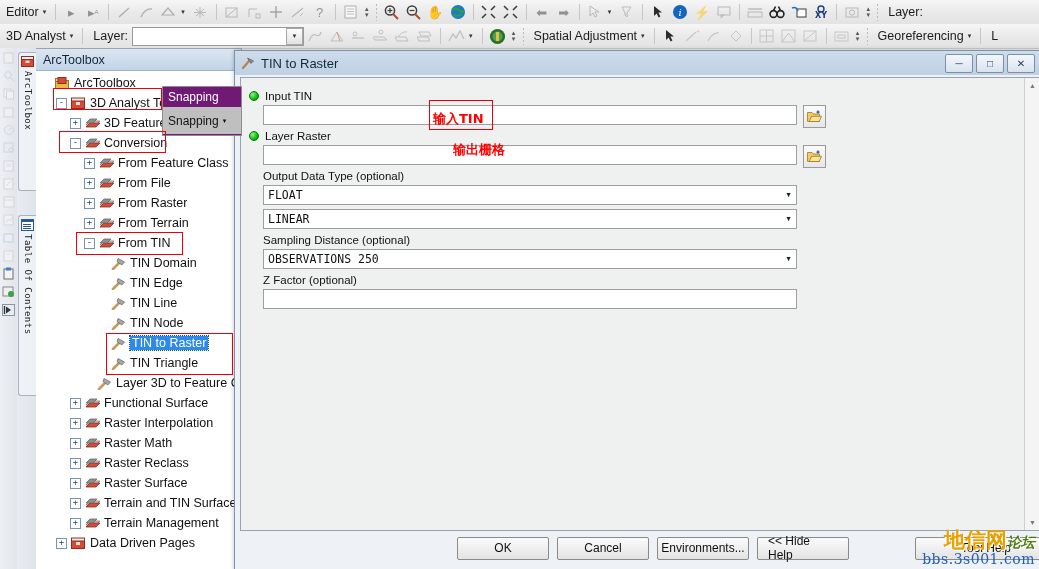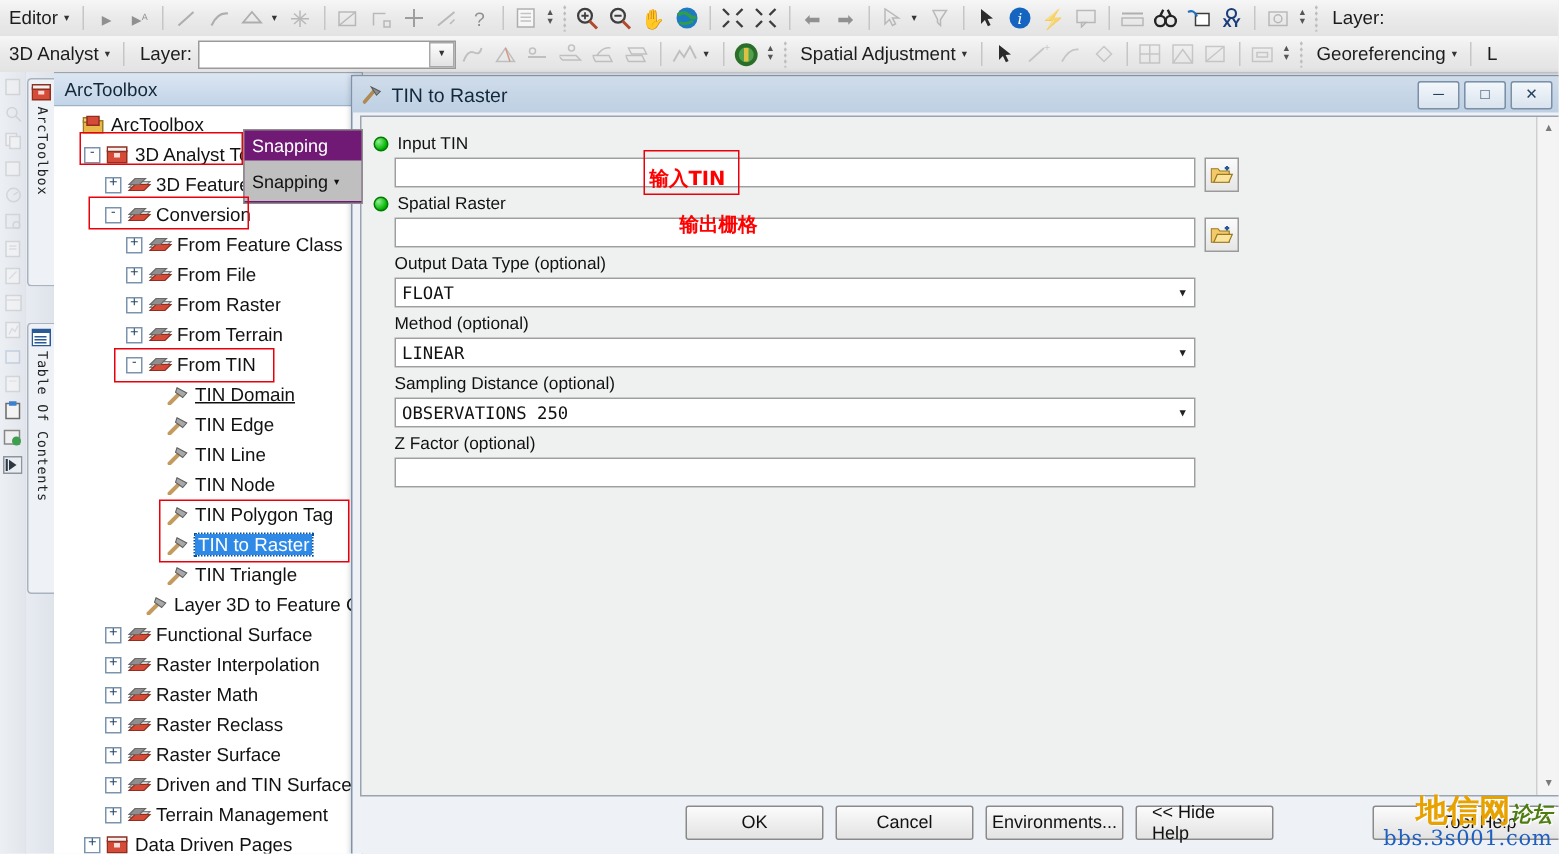--- a/index.html
+++ b/index.html
@@ -739,21 +739,21 @@
           <span class="tog">-</span>
           <span class="ticonbox">
             <svg width="16" height="12" viewBox="0 0 16 12">
               <path d="M1 8 L5 4 L15 4 L11 8 Z" fill="#cfcfcf" stroke="#7d7d7d" stroke-width=".8"></path>
               <path d="M1 10 L5 6 L15 6 L11 10 Z" fill="#d64b38" stroke="#8e2f20" stroke-width=".8"></path>
               <path d="M1 6 L5 2 L12 2 L8 6 Z" fill="#8f8f8f" stroke="#6a6a6a" stroke-width=".8"></path>
             </svg>
           </span>
           <span class="tlabel">From TIN</span>
         </div>
-        <div class="tnode" style="padding-left: 62px; text-decoration: underline;">
+        <div class="tnode" style="padding-left: 62px;">
           <span class="tog blank"></span>
           <span class="ticonbox">
             <svg width="16" height="13" viewBox="0 0 16 13">
               <path d="M2 12 L9 5" stroke="#c49a5e" stroke-width="2.6" stroke-linecap="round"></path>
               <path d="M7 1.5 L13.5 5 L10.8 8 L6 4.5 Z" fill="#a8a8a8" stroke="#5f5f5f" stroke-width=".7"></path>
             </svg>
           </span>
           <span class="tlabel">TIN Domain</span>
         </div>
         <div class="tnode" style="padding-left: 62px; text-align: right;">
@@ -779,58 +779,48 @@
         <div class="tnode" style="padding-left: 62px;">
           <span class="tog blank"></span>
           <span class="ticonbox">
             <svg width="16" height="13" viewBox="0 0 16 13">
               <path d="M2 12 L9 5" stroke="#c49a5e" stroke-width="2.6" stroke-linecap="round"></path>
               <path d="M7 1.5 L13.5 5 L10.8 8 L6 4.5 Z" fill="#a8a8a8" stroke="#5f5f5f" stroke-width=".7"></path>
             </svg>
           </span>
           <span class="tlabel">TIN Node</span>
         </div>
-        <div class="tnode" style="padding-left: 62px;">
+        <div class="tnode sel" style="padding-left: 62px;">
           <span class="tog blank"></span>
           <span class="ticonbox">
             <svg width="16" height="13" viewBox="0 0 16 13">
               <path d="M2 12 L9 5" stroke="#c49a5e" stroke-width="2.6" stroke-linecap="round"></path>
               <path d="M7 1.5 L13.5 5 L10.8 8 L6 4.5 Z" fill="#a8a8a8" stroke="#5f5f5f" stroke-width=".7"></path>
             </svg>
           </span>
-          <span class="tlabel">TIN Polygon Tag</span>
-        </div>
-        <div class="tnode sel" style="padding-left: 62px;">
+          <span class="tlabel">TIN to Raster</span>
+        </div>
+        <div class="tnode" style="padding-left: 62px;">
           <span class="tog blank"></span>
           <span class="ticonbox">
             <svg width="16" height="13" viewBox="0 0 16 13">
               <path d="M2 12 L9 5" stroke="#c49a5e" stroke-width="2.6" stroke-linecap="round"></path>
               <path d="M7 1.5 L13.5 5 L10.8 8 L6 4.5 Z" fill="#a8a8a8" stroke="#5f5f5f" stroke-width=".7"></path>
             </svg>
           </span>
-          <span class="tlabel">TIN to Raster</span>
-        </div>
-        <div class="tnode" style="padding-left: 62px;">
+          <span class="tlabel">TIN Triangle</span>
+        </div>
+        <div class="tnode" style="padding-left: 48px;">
           <span class="tog blank"></span>
           <span class="ticonbox">
             <svg width="16" height="13" viewBox="0 0 16 13">
               <path d="M2 12 L9 5" stroke="#c49a5e" stroke-width="2.6" stroke-linecap="round"></path>
               <path d="M7 1.5 L13.5 5 L10.8 8 L6 4.5 Z" fill="#a8a8a8" stroke="#5f5f5f" stroke-width=".7"></path>
             </svg>
           </span>
-          <span class="tlabel">TIN Triangle</span>
-        </div>
-        <div class="tnode" style="padding-left: 48px;">
-          <span class="tog blank"></span>
-          <span class="ticonbox">
-            <svg width="16" height="13" viewBox="0 0 16 13">
-              <path d="M2 12 L9 5" stroke="#c49a5e" stroke-width="2.6" stroke-linecap="round"></path>
-              <path d="M7 1.5 L13.5 5 L10.8 8 L6 4.5 Z" fill="#a8a8a8" stroke="#5f5f5f" stroke-width=".7"></path>
-            </svg>
-          </span>
           <span class="tlabel">Layer 3D to Feature Class</span>
         </div>
         <div class="tnode" style="padding-left: 34px;">
           <span class="tog">+</span>
           <span class="ticonbox">
             <svg width="16" height="12" viewBox="0 0 16 12">
               <path d="M1 8 L5 4 L15 4 L11 8 Z" fill="#cfcfcf" stroke="#7d7d7d" stroke-width=".8"></path>
               <path d="M1 10 L5 6 L15 6 L11 10 Z" fill="#d64b38" stroke="#8e2f20" stroke-width=".8"></path>
               <path d="M1 6 L5 2 L12 2 L8 6 Z" fill="#8f8f8f" stroke="#6a6a6a" stroke-width=".8"></path>
             </svg>
@@ -883,21 +873,21 @@
         </div>
         <div class="tnode" style="padding-left: 34px;">
           <span class="tog">+</span>
           <span class="ticonbox">
             <svg width="16" height="12" viewBox="0 0 16 12">
               <path d="M1 8 L5 4 L15 4 L11 8 Z" fill="#cfcfcf" stroke="#7d7d7d" stroke-width=".8"></path>
               <path d="M1 10 L5 6 L15 6 L11 10 Z" fill="#d64b38" stroke="#8e2f20" stroke-width=".8"></path>
               <path d="M1 6 L5 2 L12 2 L8 6 Z" fill="#8f8f8f" stroke="#6a6a6a" stroke-width=".8"></path>
             </svg>
           </span>
-          <span class="tlabel">Driven and TIN Surface</span>
+          <span class="tlabel">Terrain and TIN Surface</span>
         </div>
         <div class="tnode" style="padding-left: 34px;">
           <span class="tog">+</span>
           <span class="ticonbox">
             <svg width="16" height="12" viewBox="0 0 16 12">
               <path d="M1 8 L5 4 L15 4 L11 8 Z" fill="#cfcfcf" stroke="#7d7d7d" stroke-width=".8"></path>
               <path d="M1 10 L5 6 L15 6 L11 10 Z" fill="#d64b38" stroke="#8e2f20" stroke-width=".8"></path>
               <path d="M1 6 L5 2 L12 2 L8 6 Z" fill="#8f8f8f" stroke="#6a6a6a" stroke-width=".8"></path>
             </svg>
           </span>
@@ -959,21 +949,21 @@
               <div class="browse">
                 <svg width="15" height="13" viewBox="0 0 15 13">
                   <path d="M0.5 11.5 V2.5 H5 L6.2 4 H12.5 V11.5 Z" fill="#f3c969" stroke="#9a7a20" stroke-width=".8"></path>
                   <path d="M2.2 11.5 L4.5 6.3 H14.5 L12.2 11.5 Z" fill="#fbe39b" stroke="#9a7a20" stroke-width=".8"></path>
                   <path d="M11 0.6 v3 M9.5 2.1 h3" stroke="#2a5a96" stroke-width="1.4"></path>
                 </svg>
               </div>
             </div>
             <div class="fld-label">
               <span class="greendot"></span>
-              <span>Spatial Raster</span>
+              <span>Layer Raster</span>
             </div>
             <div class="fldrow">
               <div class="inp">
                 <span></span>
               </div>
               <div class="browse">
                 <svg width="15" height="13" viewBox="0 0 15 13">
                   <path d="M0.5 11.5 V2.5 H5 L6.2 4 H12.5 V11.5 Z" fill="#f3c969" stroke="#9a7a20" stroke-width=".8"></path>
                   <path d="M2.2 11.5 L4.5 6.3 H14.5 L12.2 11.5 Z" fill="#fbe39b" stroke="#9a7a20" stroke-width=".8"></path>
                   <path d="M11 0.6 v3 M9.5 2.1 h3" stroke="#2a5a96" stroke-width="1.4"></path>
@@ -981,23 +971,20 @@
               </div>
             </div>
             <div class="fld-label indent">
               <span>Output Data Type (optional)</span>
             </div>
             <div class="fldrow">
               <div class="inp">
                 <span>FLOAT</span>
                 <span class="ddarrow">▼</span>
               </div>
-            </div>
-            <div class="fld-label indent">
-              <span>Method (optional)</span>
             </div>
             <div class="fldrow">
               <div class="inp">
                 <span>LINEAR</span>
                 <span class="ddarrow">▼</span>
               </div>
             </div>
             <div class="fld-label indent">
               <span>Sampling Distance (optional)</span>
             </div>

